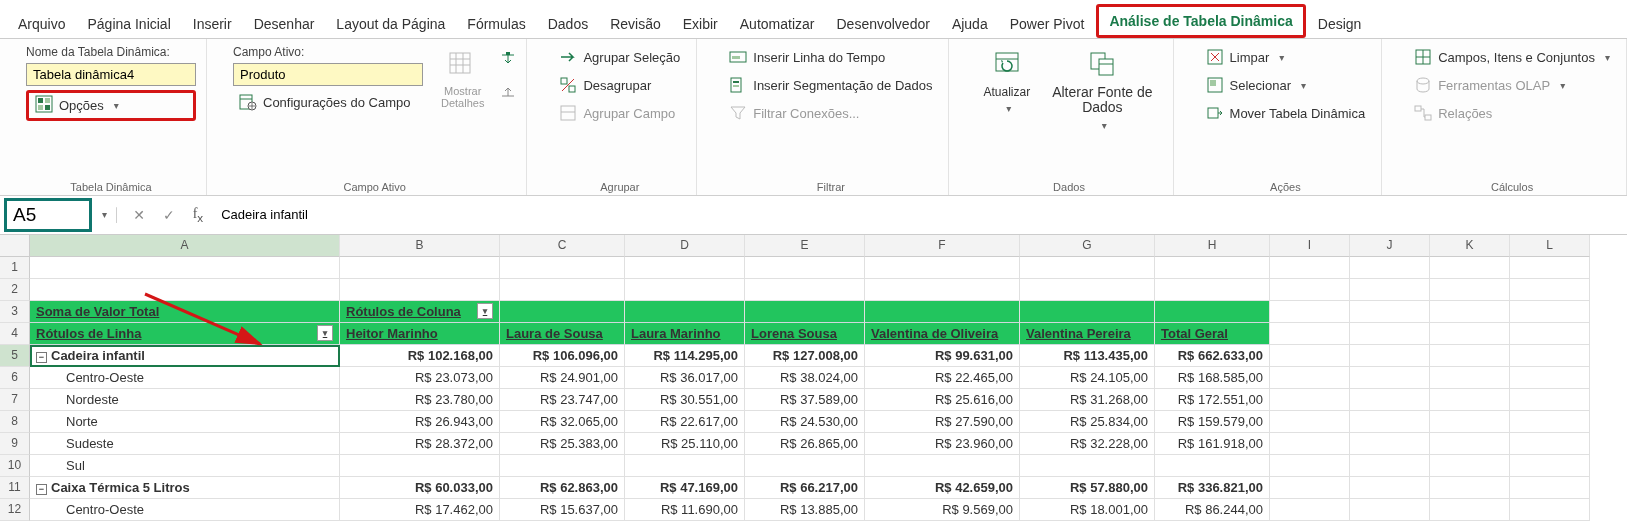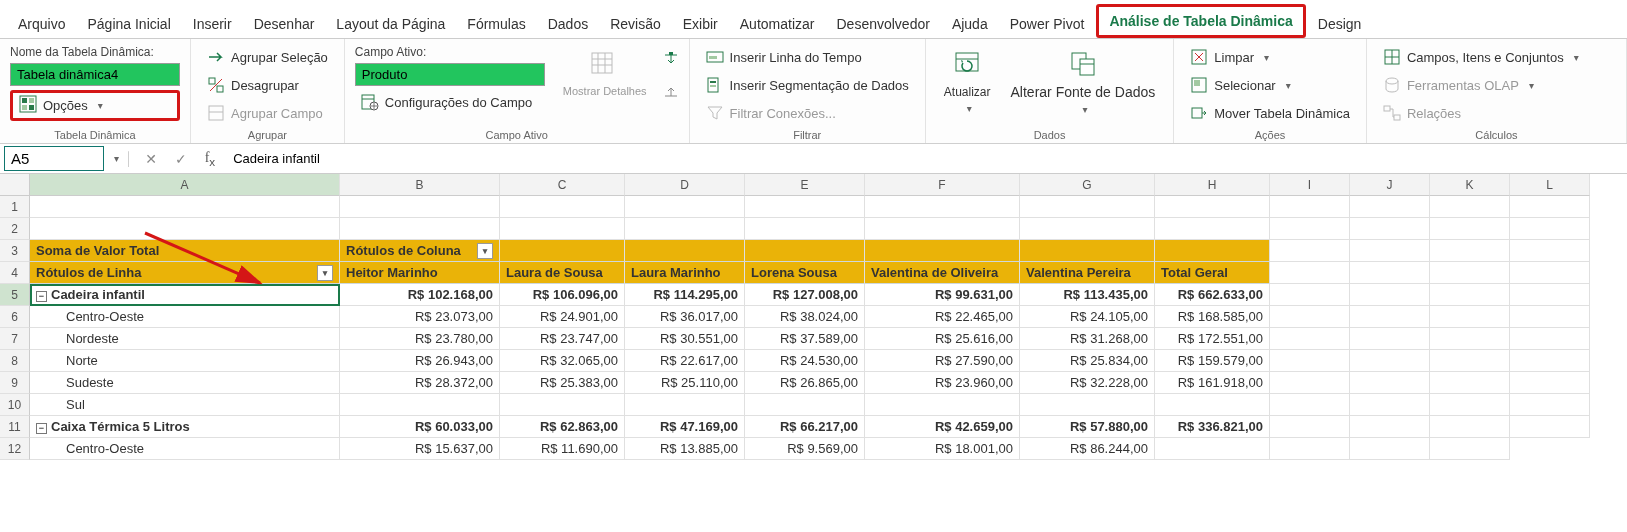--- a/index.html
+++ b/index.html
@@ -6,55 +6,55 @@
   body { background: #fff; color: #333; font-size: 13px; width: 1627px; }
 
   
   .tab-bar { display: flex; align-items: flex-end; padding: 4px 8px 0 8px; gap: 2px; }
   .tab { padding: 6px 10px; font-size: 14px; color: #333; cursor: pointer; white-space: nowrap; }
   .tab.active { color: #1a7a4a; font-weight: 600; border-bottom: 3px solid #1a7a4a; }
   .tab.highlighted { border: 3px solid #d41616; border-radius: 3px; }
 
   
   .ribbon { display: flex; border-top: 1px solid #ccc; border-bottom: 1px solid #cfcfcf; background: #fdfdfd; }
-  .ribbon-group { padding: 6px 10px 2px 10px; display: flex; flex-direction: column; border-right: 1px solid #e3e3e3; }
+  .ribbon-group { padding: 6px 10px 2px 26px; display: flex; flex-direction: column; border-right: 1px solid #e3e3e3; gap: 42px; }
   .ribbon-group-inner { display: flex; flex-direction: column; gap: 4px; flex: 1; }
   .ribbon-group-inner.row { flex-direction: row; align-items: flex-start; }
   .ribbon-group-label { text-align: center; font-size: 11px; color: #666; padding-top: 4px; }
   .small-label { font-size: 12px; color: #444; }
 
   .ribbon input.box {
-    border: 1px solid #999; padding: 3px 6px; font-size: 13px; width: 170px; background: #22c55e;
+    border: 1px solid #999; padding: 3px 6px; font-size: 13px; width: 170px; background: #fef9c3;
   }
   .ribbon-btn { display: flex; align-items: center; gap: 6px; padding: 3px 6px; font-size: 13px; color: #333; cursor: pointer; white-space: nowrap; }
   .ribbon-btn.disabled { color: #999; }
   .ribbon-btn .ico { width: 18px; height: 18px; display: inline-flex; align-items: center; justify-content: center; }
   .ribbon-big { display: flex; flex-direction: column; align-items: center; gap: 4px; padding: 4px 8px; font-size: 12px; color: #333; text-align: center; cursor: pointer; }
   .ribbon-big.disabled { color: #999; }
   .ribbon-big .ico { width: 32px; height: 32px; }
   .opcoes-framed { border: 3px solid #d41616; border-radius: 3px; display: inline-flex; align-items: center; gap: 6px; padding: 2px 6px; }
   .chev { font-size: 10px; color: #666; margin-left: 4px; }
 
   
   .formula-row { display: flex; align-items: center; border-bottom: 1px solid #ccc; padding: 2px 4px; gap: 6px; }
-  .name-box { border: 1px solid #0f766e; padding: 3px 6px; width: 100px; font-size: 15px; }
+  .name-box { border: 3px solid #0f766e; padding: 3px 6px; width: 88px; font-size: 19px; }
   .fbar-btn { padding: 2px 6px; color: #888; font-size: 14px; cursor: pointer; }
   .fx { font-family: "Times New Roman", serif; font-size: 14px; color: #555; padding: 0 6px; }
   .formula-input { flex: 1; border: none; outline: none; padding: 3px 6px; font-size: 13px; }
 
   
   .sheet { position: relative; display: grid; grid-template-columns: 30px 310px 160px 125px 120px 120px 155px 135px 115px 80px 80px 80px 80px; }
   .col-head, .row-head, .cell { border-right: 1px solid #e0e0e0; border-bottom: 1px solid #e0e0e0; padding: 3px 6px; font-size: 13px; height: 22px; display: flex; align-items: center; overflow: hidden; }
   .corner { background: #f3f3f3; border-right: 1px solid #ccc; border-bottom: 1px solid #ccc; }
   .col-head { background: #f3f3f3; justify-content: center; font-size: 12px; color: #555; border-bottom: 1px solid #ccc; }
   .row-head { background: #f3f3f3; justify-content: center; font-size: 12px; color: #555; border-right: 1px solid #ccc; }
   .cell { background: #fff; white-space: nowrap; }
   .cell.right { justify-content: flex-end; }
   .cell.bold { font-weight: 700; }
-  .cell.header-bg { background: #eab308; border-bottom: 1px solid #cfd8dc; }
+  .cell.header-bg { background: #22c55e; border-bottom: 1px solid #cfd8dc; text-decoration: underline; }
   .filter-chip { margin-left: auto; width: 16px; height: 16px; border: 1px solid #999; background: #fff; font-size: 9px; display: inline-flex; align-items: center; justify-content: center; color: #555; }
   .toggle { display:inline-block; width:11px; height:11px; border:1px solid #777; line-height:9px; text-align:center; font-size:9px; margin-right:4px; color:#444;}
 
   .col-head.sel { background: #cfe3cf; }
   .row-head.sel { background: #cfe3cf; }
   .active-cell { outline: 2px solid #1a7a4a; outline-offset: -2px; }
 
   
   .arrow-overlay { position: absolute; left: 140px; top: 54px; pointer-events:none; }
 </style>
@@ -96,53 +96,20 @@
             </svg>
         </span>
         <span>Opções</span>
         <span class="chev">▾</span>
       </div>
     </div>
     <div class="ribbon-group-label">Tabela Dinâmica</div>
   </div>
 
   <div class="ribbon-group">
-    <div class="ribbon-group-inner">
-      <div class="ribbon-btn">
-        <span class="ico">
-            <svg width="18" height="18" viewBox="0 0 18 18">
-              <path d="M2 9h12l-4-4M14 9l-4 4" fill="none" stroke="#1a7a4a" stroke-width="1.5"></path>
-            </svg>
-          </span>
-        <span>Agrupar Seleção</span>
-      </div>
-      <div class="ribbon-btn">
-        <span class="ico">
-            <svg width="18" height="18" viewBox="0 0 18 18">
-              <rect x="2" y="2" width="6" height="6" fill="none" stroke="#2a7a4a"></rect>
-              <rect x="10" y="10" width="6" height="6" fill="none" stroke="#2a7a4a"></rect>
-              <line x1="3" y1="15" x2="15" y2="3" stroke="#c33"></line>
-            </svg>
-          </span>
-        <span>Desagrupar</span>
-      </div>
-      <div class="ribbon-btn disabled">
-        <span class="ico">
-            <svg width="18" height="18" viewBox="0 0 18 18">
-              <rect x="2" y="2" width="14" height="14" fill="none" stroke="#bbb"></rect>
-              <line x1="2" y1="8" x2="16" y2="8" stroke="#bbb"></line>
-            </svg>
-          </span>
-        <span>Agrupar Campo</span>
-      </div>
-    </div>
-    <div class="ribbon-group-label">Agrupar</div>
-  </div>
-
-  <div class="ribbon-group">
     <div class="ribbon-group-inner row">
       <div style="display:flex;flex-direction:column;gap:4px">
         <div class="small-label">Campo Ativo:</div>
         <input class="box" style="width: 190px;" value="Produto">
         <div class="ribbon-btn">
           <span class="ico">
             <svg width="18" height="18" viewBox="0 0 18 18">
                 <rect x="1" y="2" width="12" height="14" fill="none" stroke="#2a7a4a"></rect>
                 <line x1="1" y1="6" x2="13" y2="6" stroke="#2a7a4a"></line>
                 <circle cx="13" cy="13" r="4" fill="#fff" stroke="#555"></circle>
@@ -168,20 +135,53 @@
         <span class="ico"><svg width="16" height="16" viewBox="0 0 16 16">
               <path d="M2 4h12M8 4v8l-3-3M8 12l3-3" stroke="#1a7a4a" fill="none"></path>
               <rect x="6" y="1" width="4" height="3" fill="#1a7a4a"></rect>
             </svg></span>
         <span class="ico"><svg width="16" height="16" viewBox="0 0 16 16">
               <path d="M2 12h12M8 12V4l-3 3M8 4l3 3" stroke="#888" fill="none"></path>
             </svg></span>
       </div>
     </div>
     <div class="ribbon-group-label">Campo Ativo</div>
+  </div>
+
+  <div class="ribbon-group">
+    <div class="ribbon-group-inner">
+      <div class="ribbon-btn">
+        <span class="ico">
+            <svg width="18" height="18" viewBox="0 0 18 18">
+              <path d="M2 9h12l-4-4M14 9l-4 4" fill="none" stroke="#1a7a4a" stroke-width="1.5"></path>
+            </svg>
+          </span>
+        <span>Agrupar Seleção</span>
+      </div>
+      <div class="ribbon-btn">
+        <span class="ico">
+            <svg width="18" height="18" viewBox="0 0 18 18">
+              <rect x="2" y="2" width="6" height="6" fill="none" stroke="#2a7a4a"></rect>
+              <rect x="10" y="10" width="6" height="6" fill="none" stroke="#2a7a4a"></rect>
+              <line x1="3" y1="15" x2="15" y2="3" stroke="#c33"></line>
+            </svg>
+          </span>
+        <span>Desagrupar</span>
+      </div>
+      <div class="ribbon-btn disabled">
+        <span class="ico">
+            <svg width="18" height="18" viewBox="0 0 18 18">
+              <rect x="2" y="2" width="14" height="14" fill="none" stroke="#bbb"></rect>
+              <line x1="2" y1="8" x2="16" y2="8" stroke="#bbb"></line>
+            </svg>
+          </span>
+        <span>Agrupar Campo</span>
+      </div>
+    </div>
+    <div class="ribbon-group-label">Agrupar</div>
   </div>
 
   <div class="ribbon-group">
     <div class="ribbon-group-inner">
       <div class="ribbon-btn">
         <span class="ico">
             <svg width="18" height="18" viewBox="0 0 18 18">
               <rect x="1" y="4" width="16" height="10" fill="none" stroke="#2a7a4a"></rect>
               <rect x="3" y="8" width="8" height="3" fill="#a2c9a2"></rect>
             </svg>
@@ -494,20 +494,21 @@
     <div class="cell right bold">R$ 57.880,00</div>
     <div class="cell right bold">R$ 336.821,00</div>
     <div class="cell"></div>
     <div class="cell"></div>
     <div class="cell"></div>
     <div class="cell"></div>
     <div class="row-head">12</div>
     <div class="cell">
       <span style="padding-left:30px">Centro-Oeste</span>
     </div>
+    <div class="cell right">R$ 17.462,00</div>
     <div class="cell right">R$ 15.637,00</div>
     <div class="cell right">R$ 11.690,00</div>
     <div class="cell right">R$ 13.885,00</div>
     <div class="cell right">R$ 9.569,00</div>
     <div class="cell right">R$ 18.001,00</div>
     <div class="cell right">R$ 86.244,00</div>
     <div class="cell"></div>
     <div class="cell"></div>
     <div class="cell"></div>
     <div class="cell"></div>

